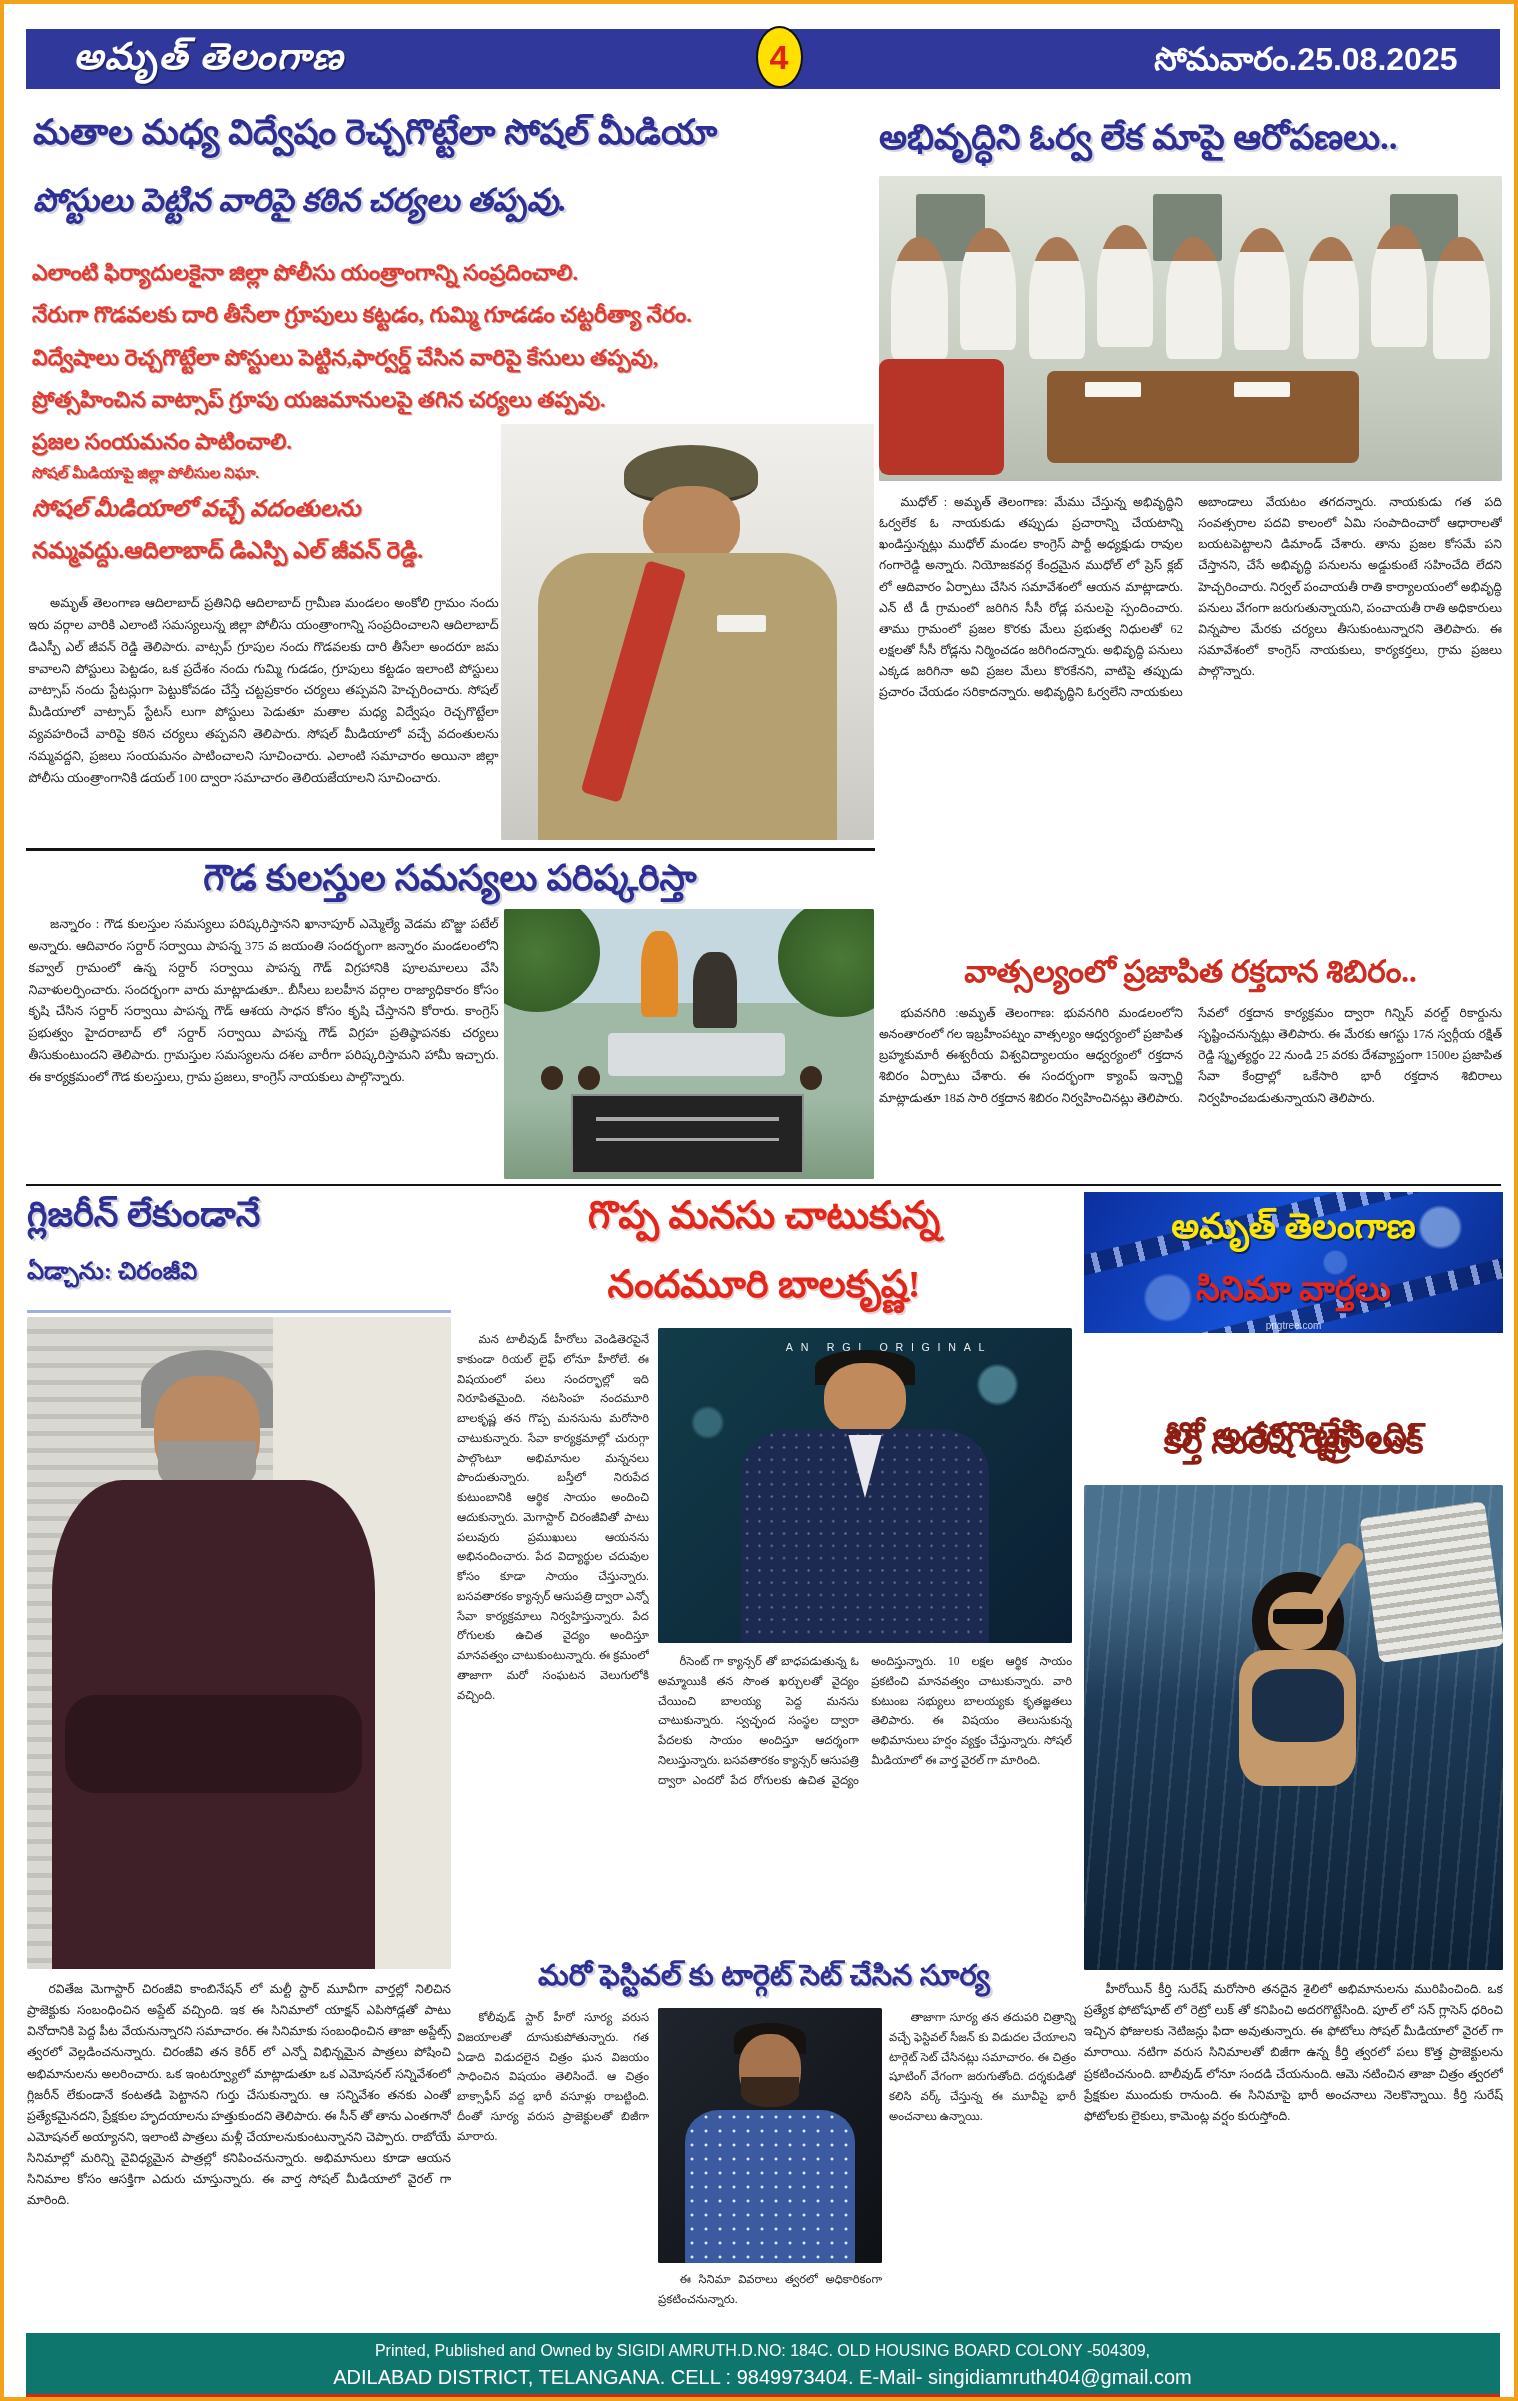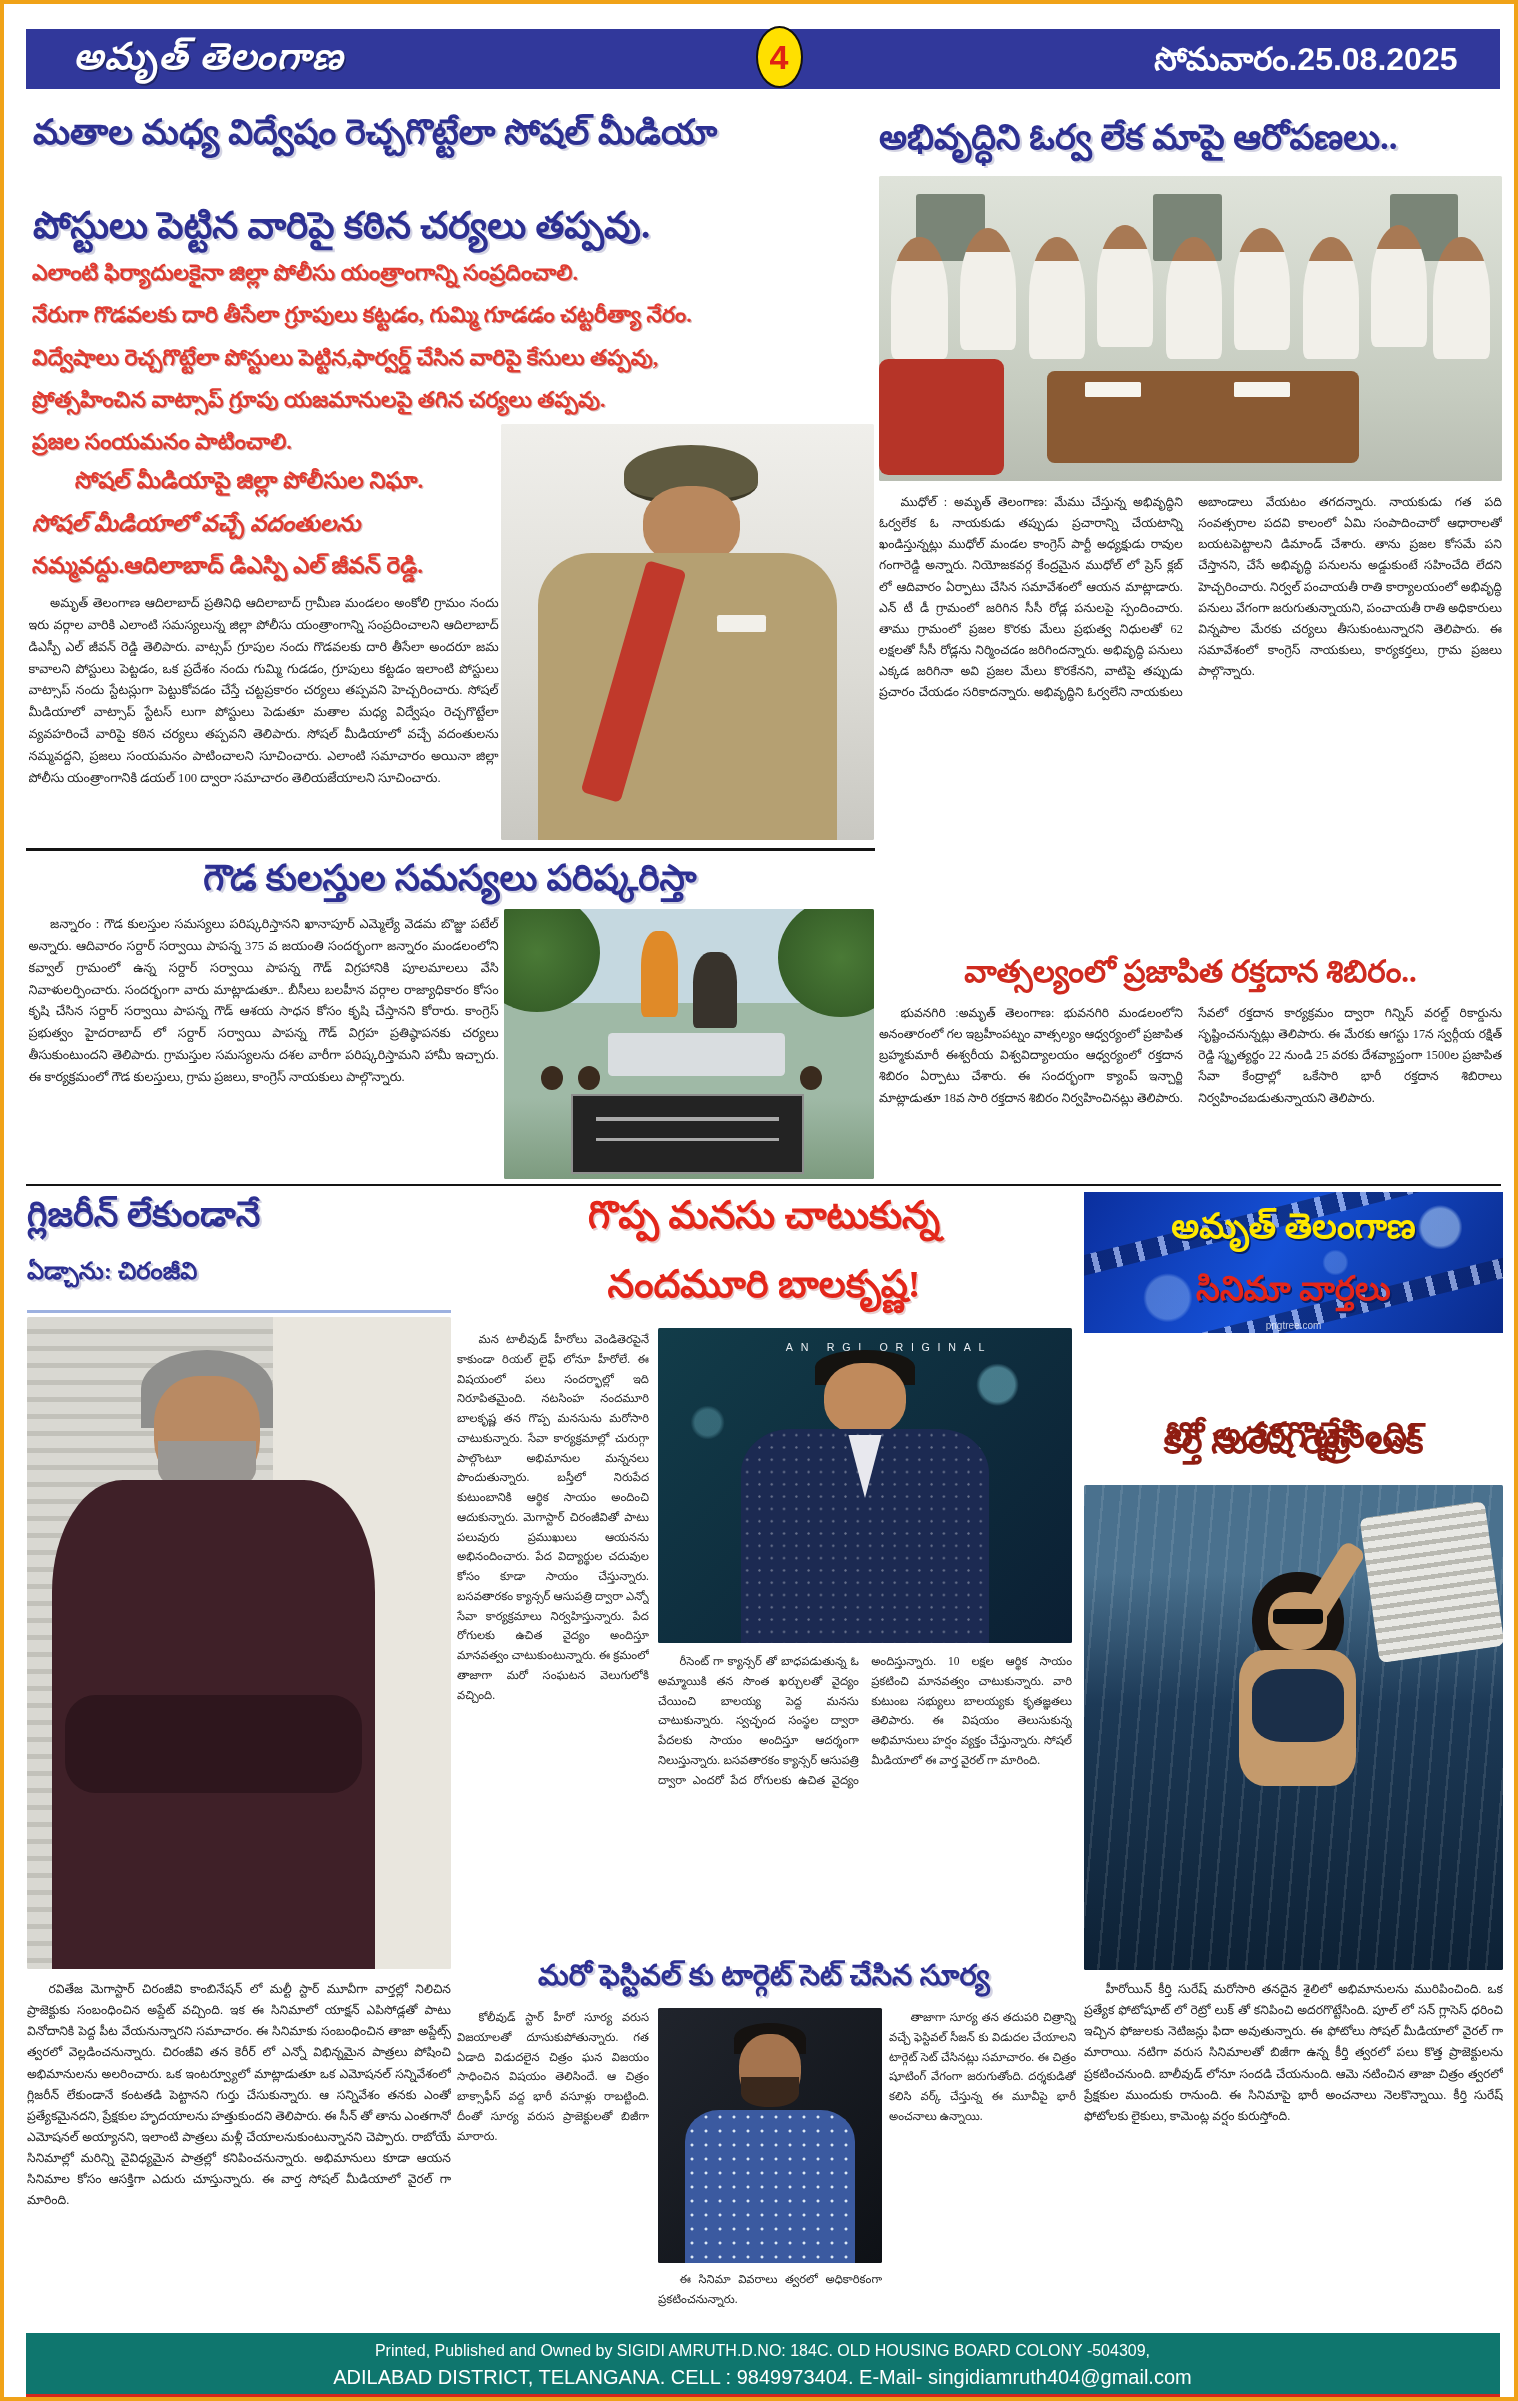--- a/index.html
+++ b/index.html
@@ -135,30 +135,30 @@
 
   <div class="abs masthead">
     <div class="mast-title">అమృత్ తెలంగాణ</div>
     <div class="page-badge">
       <span>4</span>
     </div>
     <div class="mast-date">సోమవారం.25.08.2025</div>
   </div>
 
   <div class="abs h-blue" style="left:29px;top:109px;width:848px;font-size:35px;white-space:nowrap;">మతాల మధ్య విద్వేషం రెచ్చగొట్టేలా సోషల్ మీడియా</div>
-  <div class="abs h-blue" style="left:29px;top:200px;width:848px;font-size:37px;white-space:nowrap;">పోస్టులు పెట్టిన వారిపై కఠిన చర్యలు తప్పవు.</div>
+  <div class="abs h-blue" style="left:29px;top:178px;width:848px;font-size:32px;white-space:nowrap;font-style:italic;">పోస్టులు పెట్టిన వారిపై కఠిన చర్యలు తప్పవు.</div>
 
   <div class="abs pt-red" style="left:28px;top:256px;font-size:22px;">ఎలాంటి ఫిర్యాదులకైనా జిల్లా పోలీసు యంత్రాంగాన్ని సంప్రదించాలి.</div>
   <div class="abs pt-red" style="left:28px;top:298px;font-size:22px;">నేరుగా గొడవలకు దారి తీసేలా గ్రూపులు కట్టడం, గుమ్మి గూడడం చట్టరీత్యా నేరం.</div>
   <div class="abs pt-red" style="left:28px;top:341px;font-size:22px;">విద్వేషాలు రెచ్చగొట్టేలా పోస్టులు పెట్టిన,ఫార్వర్డ్ చేసిన వారిపై కేసులు తప్పవు,</div>
   <div class="abs pt-red" style="left:28px;top:383px;font-size:22px;">ప్రోత్సహించిన వాట్సాప్ గ్రూపు యజమానులపై తగిన చర్యలు తప్పవు.</div>
   <div class="abs pt-red" style="left:28px;top:425px;font-size:22px;">ప్రజల సంయమనం పాటించాలి.</div>
 
   <div class="abs" style="left:28px;top:456px;width:460px;">
-    <div class="pt-red" style="position:static;font-size:23px;line-height:1.85;margin-left:43px;">సోషల్ మీడియాపై జిల్లా పోలీసుల నిఘా.</div>
+    <div class="pt-red" style="position:static;font-size:15px;line-height:1.85;">సోషల్ మీడియాపై జిల్లా పోలీసుల నిఘా.</div>
     <div class="pt-red" style="position:static;font-size:23px;line-height:1.85;font-style:italic;">సోషల్ మీడియాలో వచ్చే వదంతులను</div>
     <div class="pt-red" style="position:static;font-size:23px;line-height:1.85;">నమ్మవద్దు.ఆదిలాబాద్ డిఎస్పి ఎల్ జీవన్ రెడ్డి.</div>
   </div>
 
   <div class="abs photo officer" style="left:497px;top:420px;width:373px;height:416px;">
     <div class="of-cap"></div>
     <div class="of-face"></div>
     <div class="of-torso"></div>
     <div class="of-sash"></div>
     <div class="of-badge"></div>

